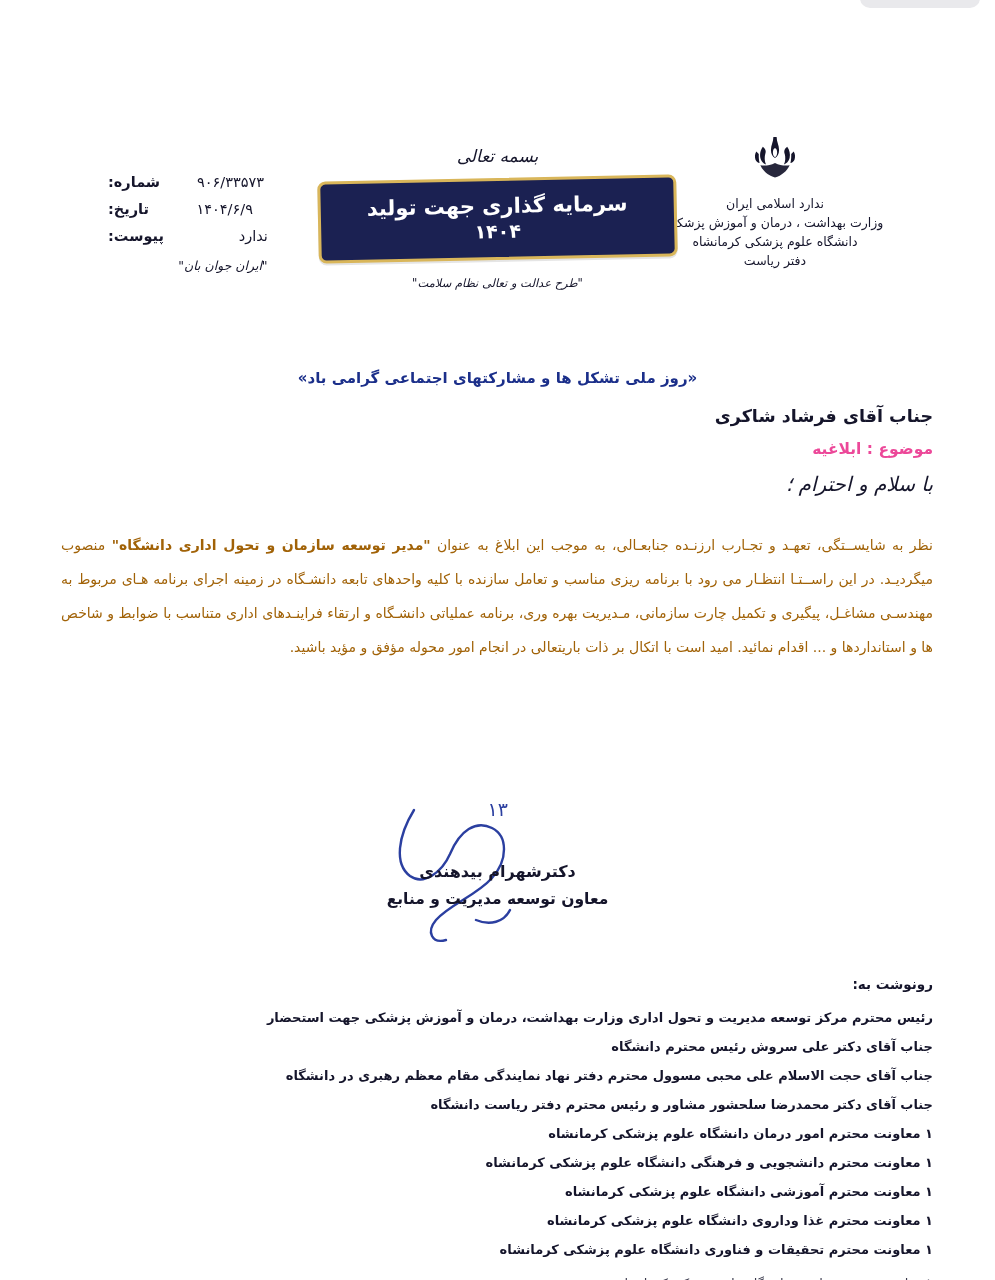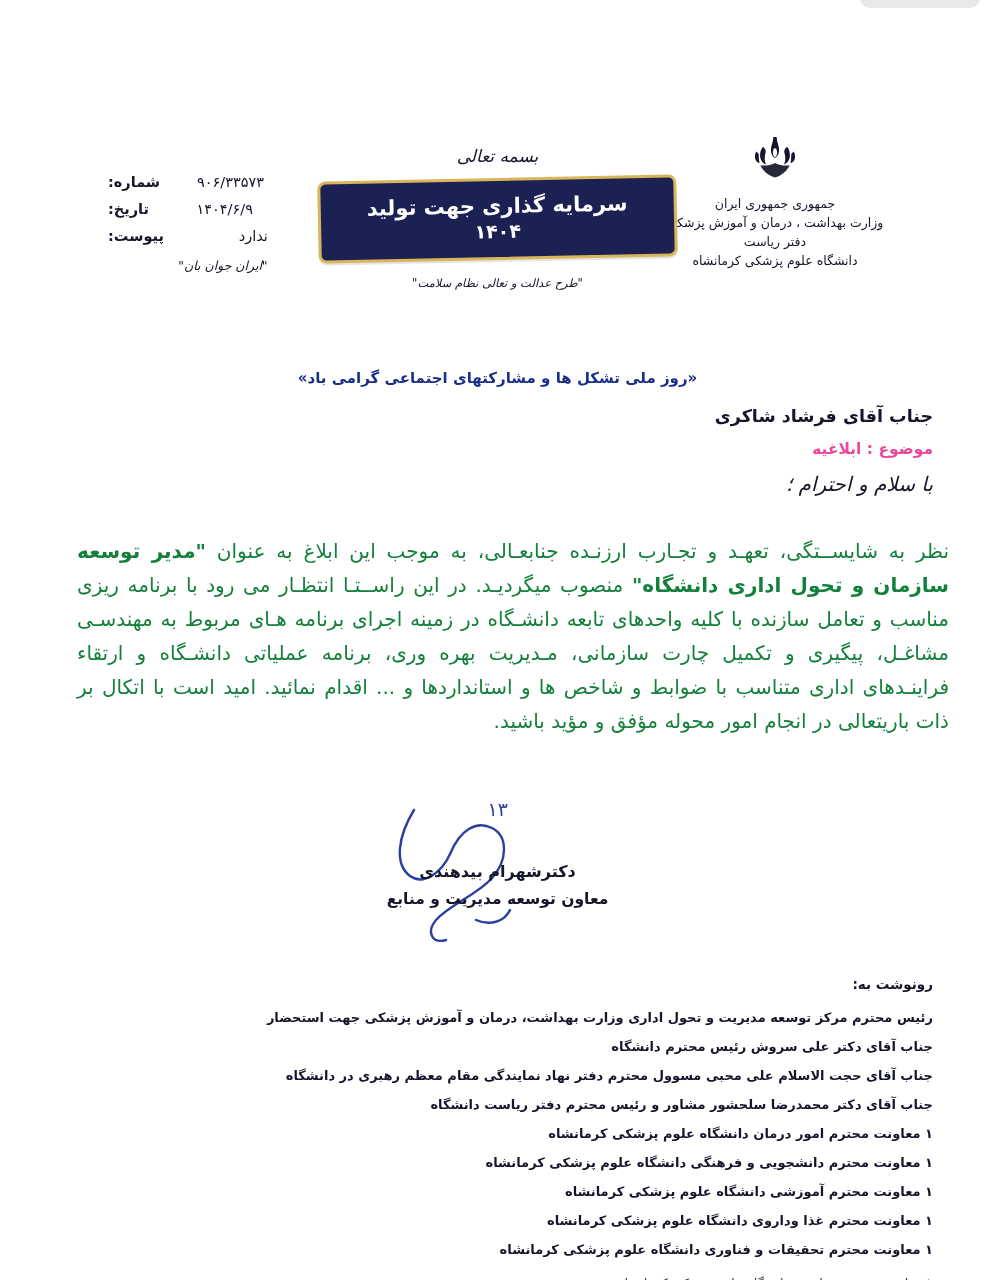--- a/index.html
+++ b/index.html
@@ -205,27 +205,27 @@
   .addressee .greeting {
     font-size: 20px;
     color: #15152b;
     font-style: italic;
   }
 
   
   .body-text {
     position: absolute;
     top: 500px;
-    right: 46px;
+    right: 62px;
     width: 872px;
     direction: rtl;
     text-align: justify;
-    font-size: 20px;
+    font-size: 14px;
     line-height: 34px;
-    color: #15803d;
+    color: #a16207;
   }
   .body-text b {
     font-weight: bold;
   }
 
   
   .signature {
     position: absolute;
     top: 780px;
     left: 0;
@@ -315,24 +315,24 @@
       <g fill="#15152b">
         <path d="M30 6c0 6-3 10-3 16 0 5 2 8 5 10 3-2 5-5 5-10 0-6-3-10-3-16h-4z"></path>
         <path d="M32 20c1.6 0 2.6 2.2 2.6 5.4 0 2.6-1 4.5-2.6 5.6-1.6-1.1-2.6-3-2.6-5.6C29.4 22.2 30.4 20 32 20z" fill="#ffffff"></path>
         <path d="M17 18c-3 4-4 9-3 14 1 4 4 7 7 8-2-4-2-9-1-13 1-3 1-6-3-9z"></path>
         <path d="M47 18c3 4 4 9 3 14-1 4-4 7-7 8 2-4 2-9 1-13-1-3-1-6 3-9z"></path>
         <path d="M9 24c-2 3-2 7-1 10 1 2 3 4 5 4-1-4-1-8-1-11-1-1-2-2-3-3z"></path>
         <path d="M55 24c2 3 2 7 1 10-1 2-3 4-5 4 1-4 1-8 1-11 1-1 2-2 3-3z"></path>
         <path d="M32 38c-6 3-12 4-18 3 3 7 10 13 18 15 8-2 15-8 18-15-6 1-12 0-18-3z" opacity="0.92"></path>
       </g>
     </svg>
-    <div class="lh-line">جمهوری جمهوری ایران</div>
+    <div class="lh-line">ندارد اسلامی ایران</div>
     <div class="lh-line">وزارت بهداشت ، درمان و آموزش پزشکی</div>
+    <div class="lh-line">دانشگاه علوم پزشکی کرمانشاه</div>
     <div class="lh-line">دفتر ریاست</div>
-    <div class="lh-line">دانشگاه علوم پزشکی کرمانشاه</div>
   </div>
 
   <div class="ribbon-wrap">
     <div class="besmellah">بسمه تعالی</div>
     <div class="ribbon">
       <div class="r1">سرمایه گذاری جهت تولید</div>
       <div class="r2">۱۴۰۴</div>
     </div>
     <div class="ribbon-sub">"طرح عدالت و تعالی نظام سلامت"</div>
   </div>

